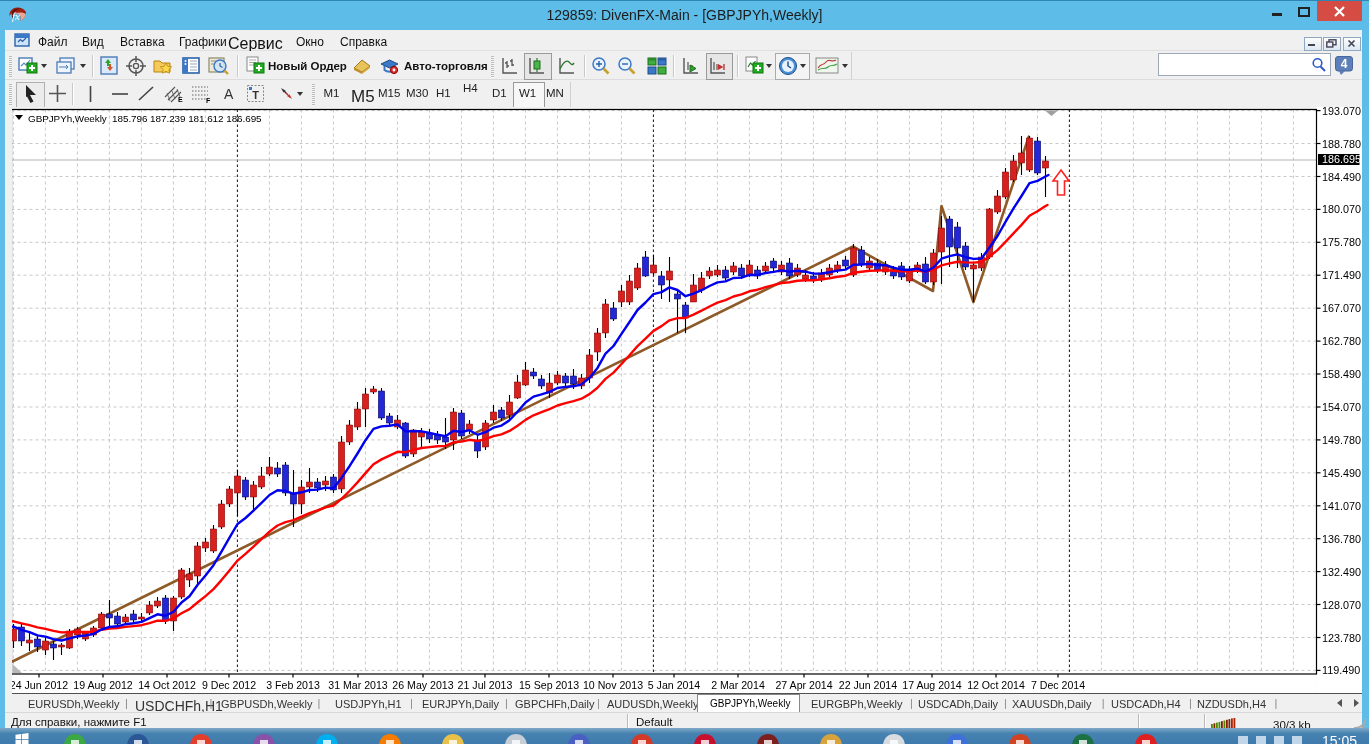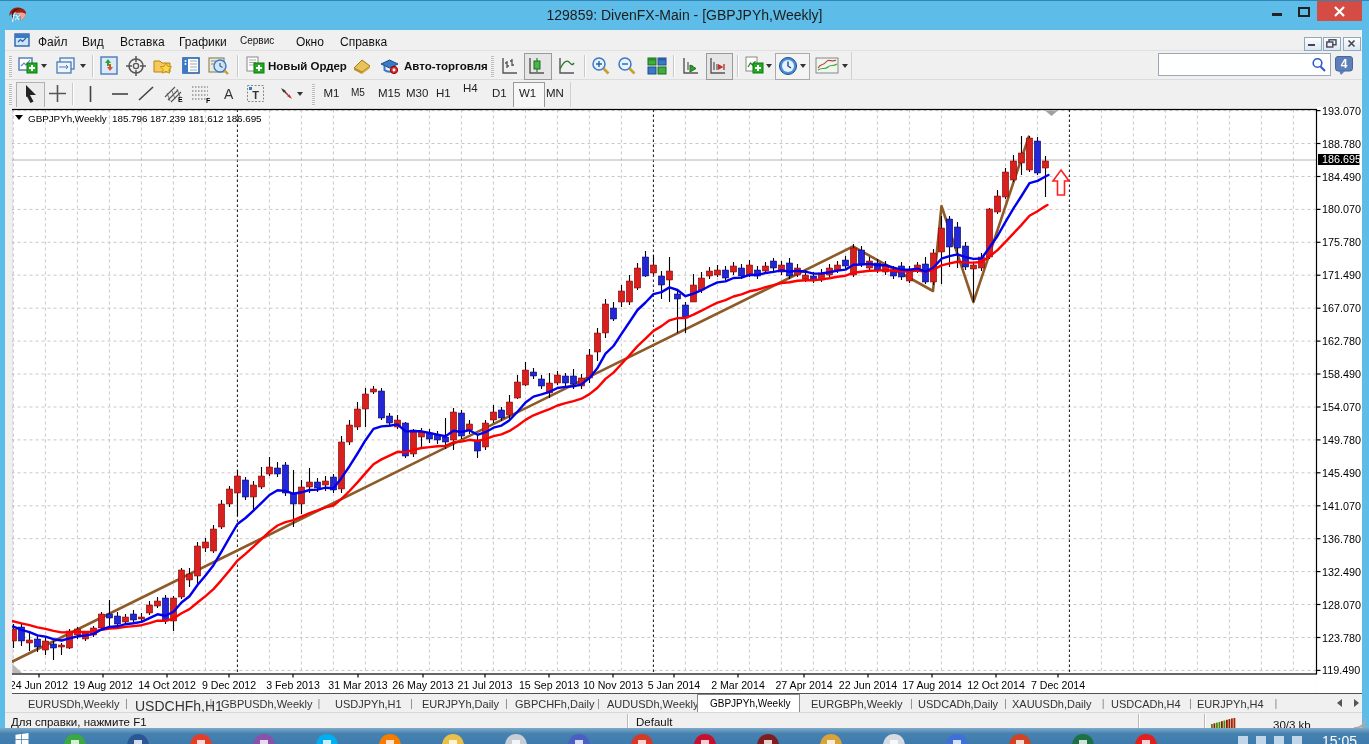--- a/index.html
+++ b/index.html
@@ -25,21 +25,21 @@
 <div class="abs" style="left:0;top:30px;width:1369px;height:21px;background:#f0f0f0;border-bottom:1px solid #e0e0e0;box-sizing:border-box"></div>
 <svg class="abs" style="left:14px;top:33px" width="17" height="16" viewBox="0 0 17 16">
     <rect x="1" y="1" width="14" height="12" fill="#cfe4f7" stroke="#2a62a8" stroke-width="1.4"></rect>
     <rect x="1" y="1" width="14" height="4" fill="#3c78c8"></rect>
     <path d="M4 9l2.5-2.5 2 2L12 5" stroke="#2a62a8" stroke-width="1.2" fill="none"></path>
   </svg>
 <div class="abs" style="left:38px;top:35px;font-size:12px;color:#111">Файл</div>
 <div class="abs" style="left:82px;top:35px;font-size:12px;color:#111">Вид</div>
 <div class="abs" style="left:120px;top:35px;font-size:12px;color:#111">Вставка</div>
 <div class="abs" style="left:179px;top:35px;font-size:12px;color:#111">Графики</div>
-<div class="abs" style="left:240px;top:35px;font-size:10px;color:#111">Сервис</div>
+<div class="abs" style="left:228px;top:35px;font-size:16px;color:#111">Сервис</div>
 <div class="abs" style="left:296px;top:35px;font-size:12px;color:#111">Окно</div>
 <div class="abs" style="left:340px;top:35px;font-size:12px;color:#111">Справка</div>
 <div class="abs" style="left:1304px;top:37px;width:16px;height:12px;background:linear-gradient(#fdfdfd,#dde8f2);border:1px solid #8fa8c0"></div>
 <div class="abs" style="left:1308px;top:44px;width:7px;height:2px;background:#445"></div>
 <div class="abs" style="left:1323px;top:37px;width:16px;height:12px;background:linear-gradient(#fdfdfd,#dde8f2);border:1px solid #8fa8c0"></div>
 <svg class="abs" style="left:1326px;top:39px" width="11" height="9" viewBox="0 0 11 9">
     <rect x="3" y="0.8" width="7" height="5" fill="none" stroke="#445" stroke-width="1.4"></rect>
     <rect x="0.8" y="3" width="6" height="5" fill="#eef" stroke="#445" stroke-width="1.4"></rect>
   </svg>
 <div class="abs" style="left:1343px;top:37px;width:16px;height:12px;background:linear-gradient(#fdfdfd,#dde8f2);border:1px solid #8fa8c0"></div>
@@ -236,21 +236,21 @@
   </svg>
 <svg style="position:absolute;left:277px;top:84px" width="20" height="20" viewBox="0 0 20 20">
     <path d="M4 4l5 3-2.5 1.5z" fill="#333"></path>
     <path d="M6 6l4 4" stroke="#333" stroke-width="1.2"></path>
     <path d="M15 15l-5-3 2.5-1.5z" fill="#c03030"></path>
     <path d="M13 13 9 9" stroke="#c03030" stroke-width="1.2"></path>
   </svg>
 <div style="position:absolute;left:297px;top:92px;width:0;height:0;border-left:3.5px solid transparent;border-right:3.5px solid transparent;border-top:4px solid #333"></div>
 <div style="position:absolute;left:312px;top:84px;width:3px;height:22px;background:repeating-linear-gradient(#bbb 0 1px,#f6f6f6 1px 2px)"></div>
 <div style="position:absolute;left:323.5px;top:87px;font-size:11.5px;color:#222">M1</div>
-<div style="position:absolute;left:351px;top:87px;font-size:10px;color:#222">M5</div>
+<div style="position:absolute;left:351px;top:87px;font-size:17px;color:#222">M5</div>
 <div style="position:absolute;left:378px;top:87px;font-size:11.5px;color:#222">M15</div>
 <div style="position:absolute;left:406px;top:87px;font-size:11.5px;color:#222">M30</div>
 <div style="position:absolute;left:436px;top:87px;font-size:11.5px;color:#222">H1</div>
 <div style="position:absolute;left:463px;top:82px;font-size:11.5px;color:#222">H4</div>
 <div style="position:absolute;left:492px;top:87px;font-size:11.5px;color:#222">D1</div>
 <div style="position:absolute;left:513px;top:82px;width:30px;height:24px;background:#f7f7f7;border:1px solid #999"></div>
 <div style="position:absolute;left:519px;top:87px;font-size:11.5px;color:#222">W1</div>
 <div style="position:absolute;left:546px;top:87px;font-size:11.5px;color:#222">MN</div>
 <div style="position:absolute;left:570px;top:82px;width:1px;height:25px;background:#d0d0d0"></div>
 
@@ -549,21 +549,21 @@
     <div style="position:absolute;left:130px;top:4px;font-size:14px;color:#333">USDCHFh,H1</div>
     <div style="position:absolute;left:216px;top:4px;font-size:11px;color:#333">GBPUSDh,Weekly</div>
     <div style="position:absolute;left:330px;top:4px;font-size:11px;color:#333">USDJPYh,H1</div>
     <div style="position:absolute;left:417px;top:4px;font-size:11px;color:#333">EURJPYh,Daily</div>
     <div style="position:absolute;left:510px;top:4px;font-size:11px;color:#333">GBPCHFh,Daily</div>
     <div style="position:absolute;left:602px;top:4px;font-size:11px;color:#333">AUDUSDh,Weekly</div>
     <div style="position:absolute;left:806px;top:4px;font-size:11px;color:#333">EURGBPh,Weekly</div>
     <div style="position:absolute;left:913px;top:4px;font-size:11px;color:#333">USDCADh,Daily</div>
     <div style="position:absolute;left:1007px;top:4px;font-size:11px;color:#333">XAUUSDh,Daily</div>
     <div style="position:absolute;left:1106px;top:4px;font-size:11px;color:#333">USDCADh,H4</div>
-    <div style="position:absolute;left:1192px;top:4px;font-size:11px;color:#333">EURJPYh,H4</div>
+    <div style="position:absolute;left:1192px;top:4px;font-size:11px;color:#333">NZDUSDh,H4</div>
     <div style="position:absolute;left:120px;top:3px;font-size:11px;color:#888">|</div>
     <div style="position:absolute;left:204.6px;top:3px;font-size:11px;color:#888">|</div>
     <div style="position:absolute;left:312.5px;top:3px;font-size:11px;color:#888">|</div>
     <div style="position:absolute;left:405px;top:3px;font-size:11px;color:#888">|</div>
     <div style="position:absolute;left:500px;top:3px;font-size:11px;color:#888">|</div>
     <div style="position:absolute;left:592px;top:3px;font-size:11px;color:#888">|</div>
     <div style="position:absolute;left:905px;top:3px;font-size:11px;color:#888">|</div>
     <div style="position:absolute;left:999px;top:3px;font-size:11px;color:#888">|</div>
     <div style="position:absolute;left:1096.8px;top:3px;font-size:11px;color:#888">|</div>
     <div style="position:absolute;left:1183.9px;top:3px;font-size:11px;color:#888">|</div>

